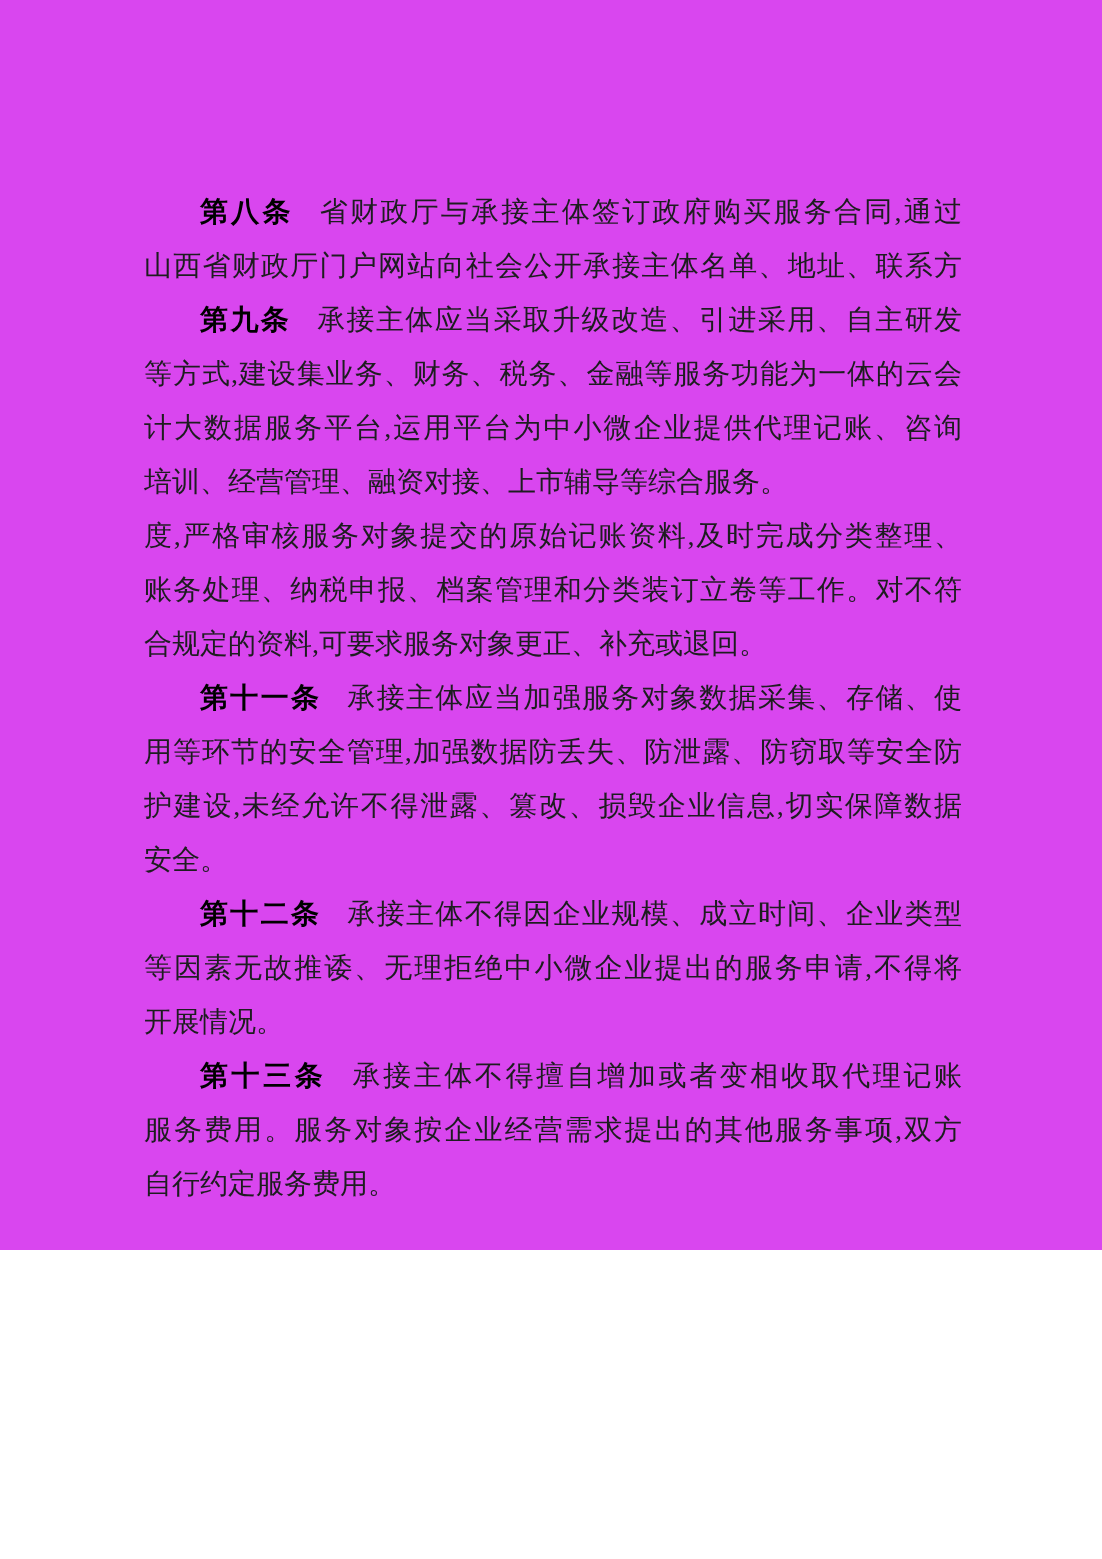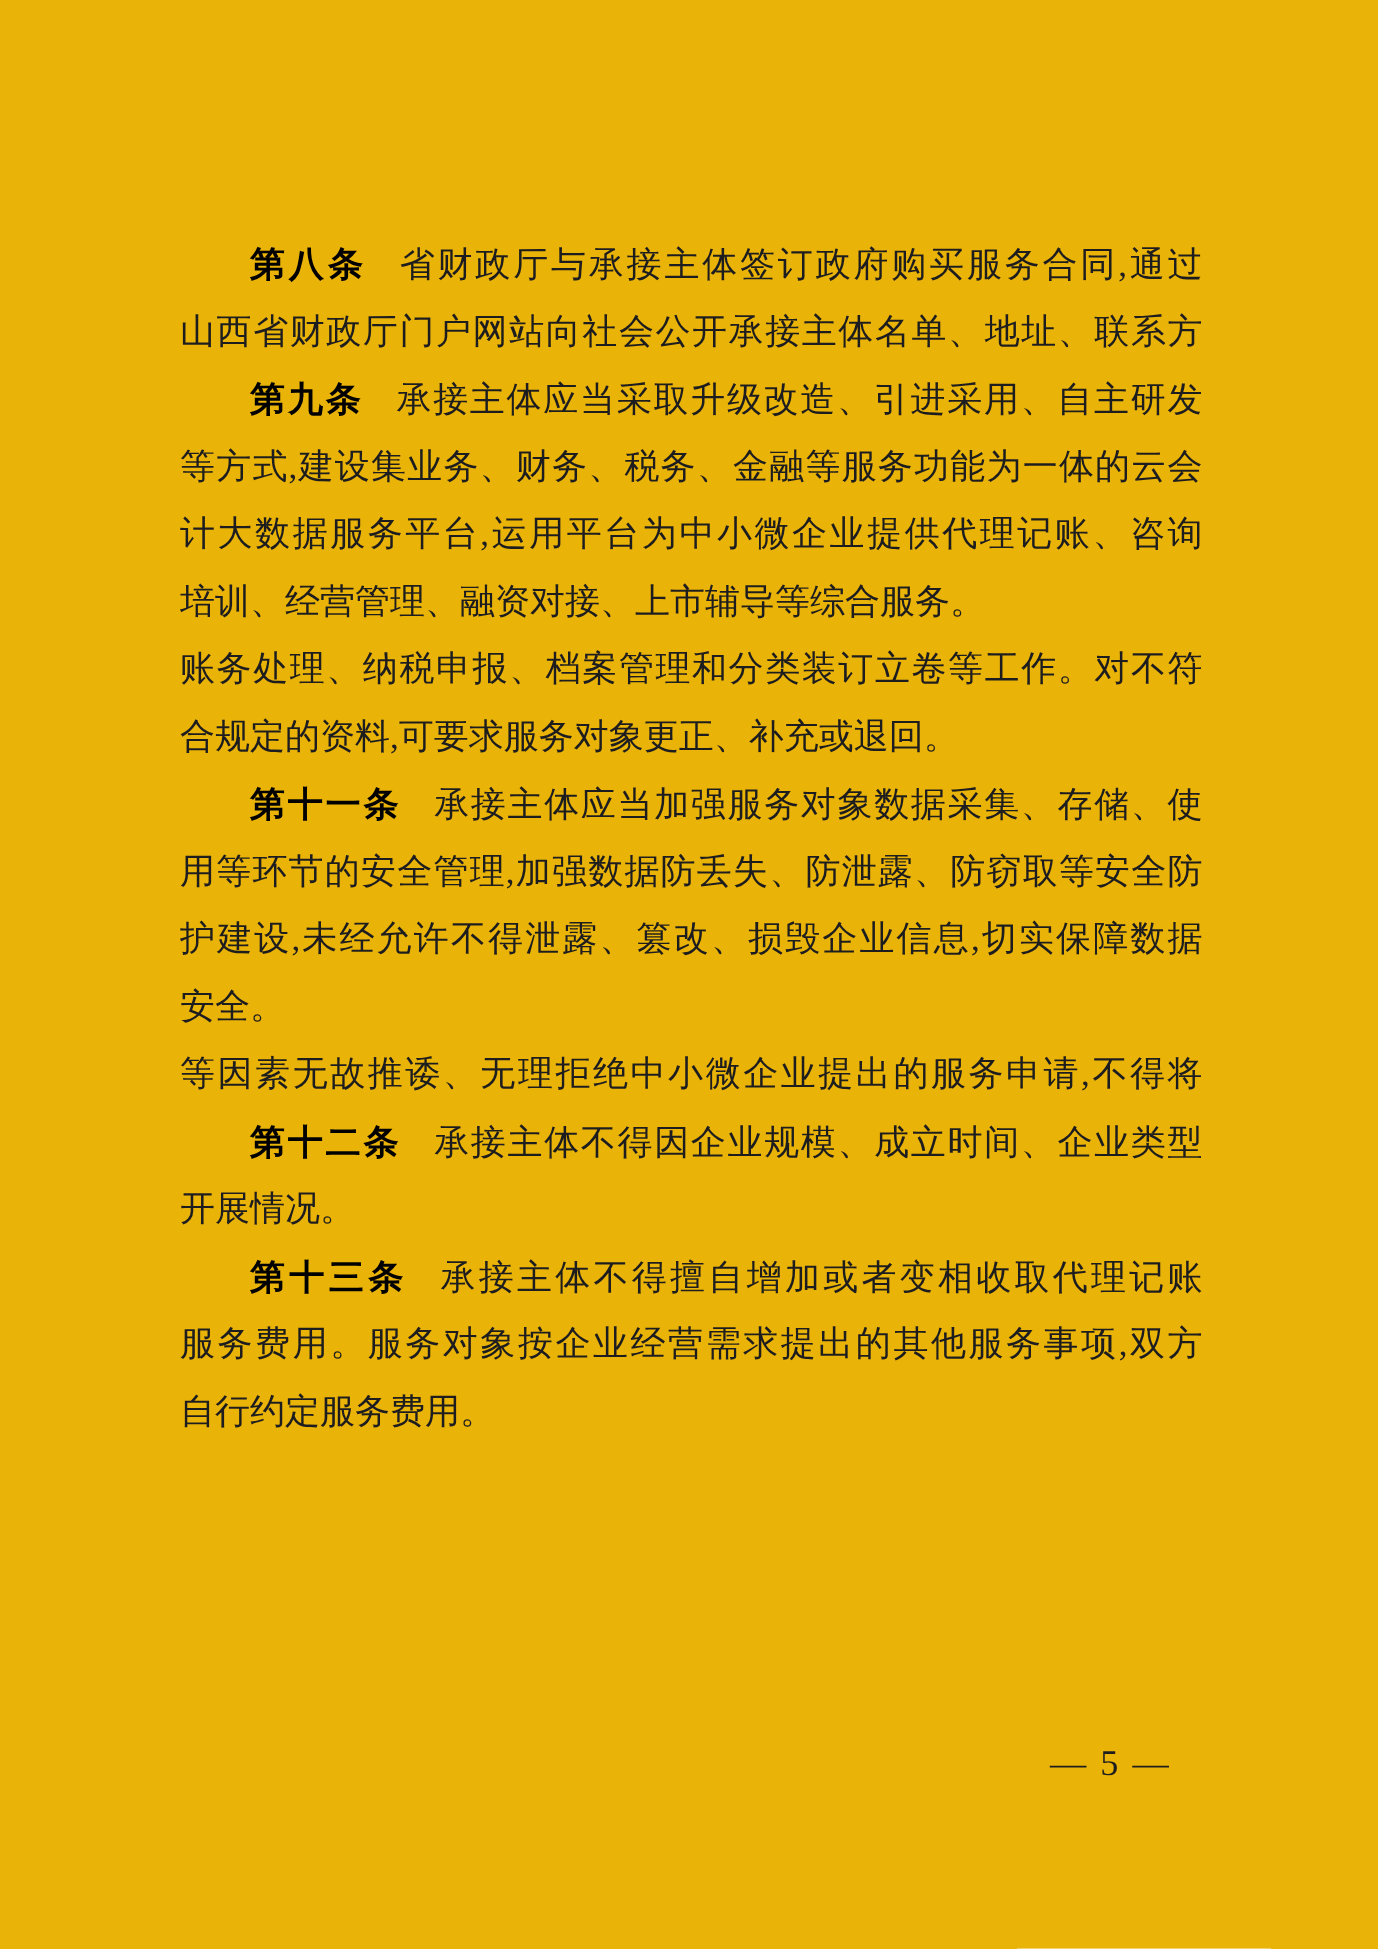--- a/index.html
+++ b/index.html
@@ -4,23 +4,23 @@
 <style>
   * { margin: 0; padding: 0; box-sizing: border-box; }
   html, body { background: #ffffff; }
   body {
     font-family: "Liberation Serif", "DejaVu Serif", serif;
     -webkit-font-smoothing: antialiased;
   }
   .page {
     position: relative;
     width: 1102px;
-    height: 1559px;
+    height: 1250px;
     margin: 0 auto;
-    background: #eab308;
+    background: #d946ef;
     overflow: hidden;
     color: #1d1d1f;
   }
   .content {
     position: absolute;
     left: 144px;
     top: 185px;
     width: 818px;
     font-size: 28px;
   }
@@ -66,34 +66,35 @@
     </div>
 
     <div class="para">
       <div class="line first"><span class="art">第九条</span><span>承接主体应当采取升级改造、引进采用、自主研发</span></div>
       <div class="line">等方式,建设集业务、财务、税务、金融等服务功能为一体的云会</div>
       <div class="line">计大数据服务平台,运用平台为中小微企业提供代理记账、咨询</div>
       <div class="line last">培训、经营管理、融资对接、上市辅导等综合服务。</div>
     </div>
 
     <div class="para">
+      <div class="line">度,严格审核服务对象提交的原始记账资料,及时完成分类整理、</div>
       <div class="line">账务处理、纳税申报、档案管理和分类装订立卷等工作。对不符</div>
       <div class="line last">合规定的资料,可要求服务对象更正、补充或退回。</div>
     </div>
 
     <div class="para">
       <div class="line first"><span class="art">第十一条</span><span>承接主体应当加强服务对象数据采集、存储、使</span></div>
       <div class="line">用等环节的安全管理,加强数据防丢失、防泄露、防窃取等安全防</div>
       <div class="line">护建设,未经允许不得泄露、篡改、损毁企业信息,切实保障数据</div>
       <div class="line last">安全。</div>
     </div>
 
     <div class="para">
+      <div class="line first"><span class="art">第十二条</span><span>承接主体不得因企业规模、成立时间、企业类型</span></div>
       <div class="line">等因素无故推诿、无理拒绝中小微企业提出的服务申请,不得将</div>
-      <div class="line first"><span class="art">第十二条</span><span>承接主体不得因企业规模、成立时间、企业类型</span></div>
       <div class="line last">开展情况。</div>
     </div>
 
     <div class="para">
       <div class="line first"><span class="art">第十三条</span><span>承接主体不得擅自增加或者变相收取代理记账</span></div>
       <div class="line">服务费用。服务对象按企业经营需求提出的其他服务事项,双方</div>
       <div class="line last">自行约定服务费用。</div>
     </div>
 
   </div>

